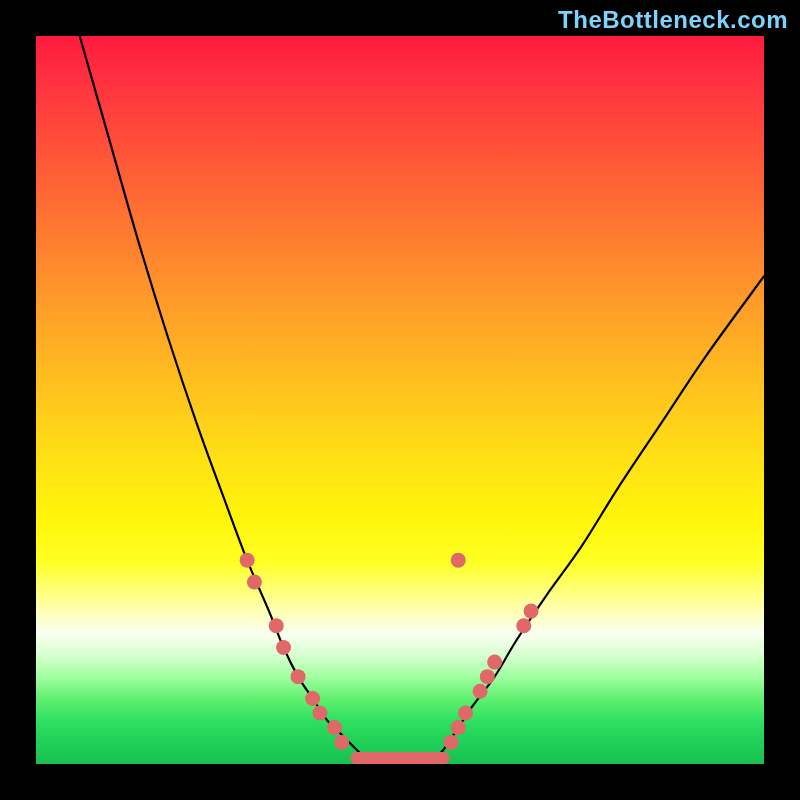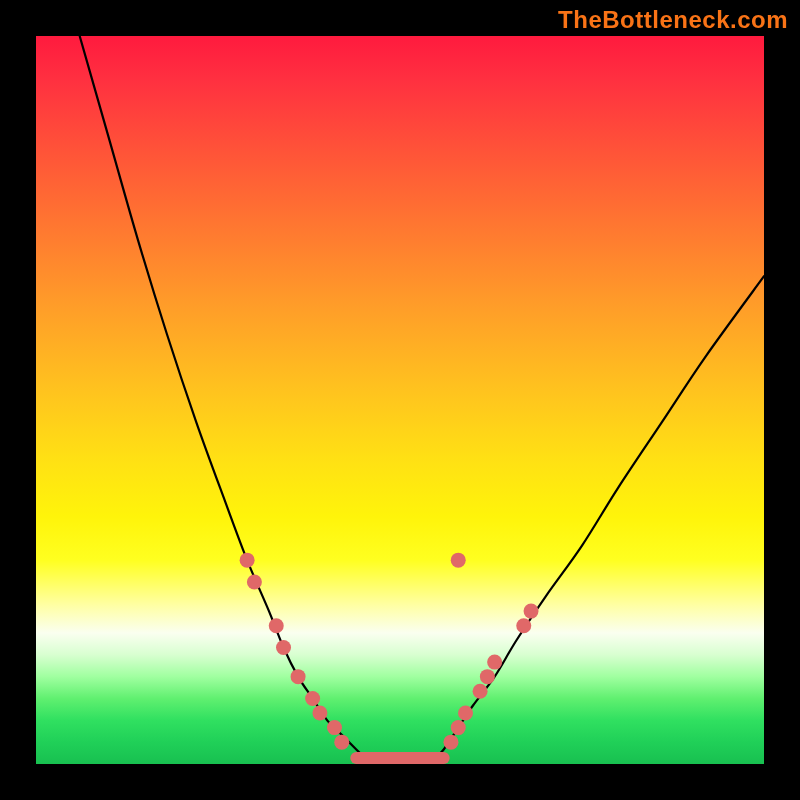--- a/index.html
+++ b/index.html
@@ -10,21 +10,21 @@
     height: 800px;
     background: #000;
   }
   .watermark {
     position: absolute;
     top: 6px;
     right: 12px;
     font-family: Arial, Helvetica, sans-serif;
     font-size: 24px;
     font-weight: 600;
-    color: #f97316;
+    color: #7dd3fc;
     letter-spacing: 0.5px;
     z-index: 10;
   }
   .plot-outer {
     position: absolute;
     top: 36px;
     left: 36px;
     width: 728px;
     height: 728px;
     background: #000;

